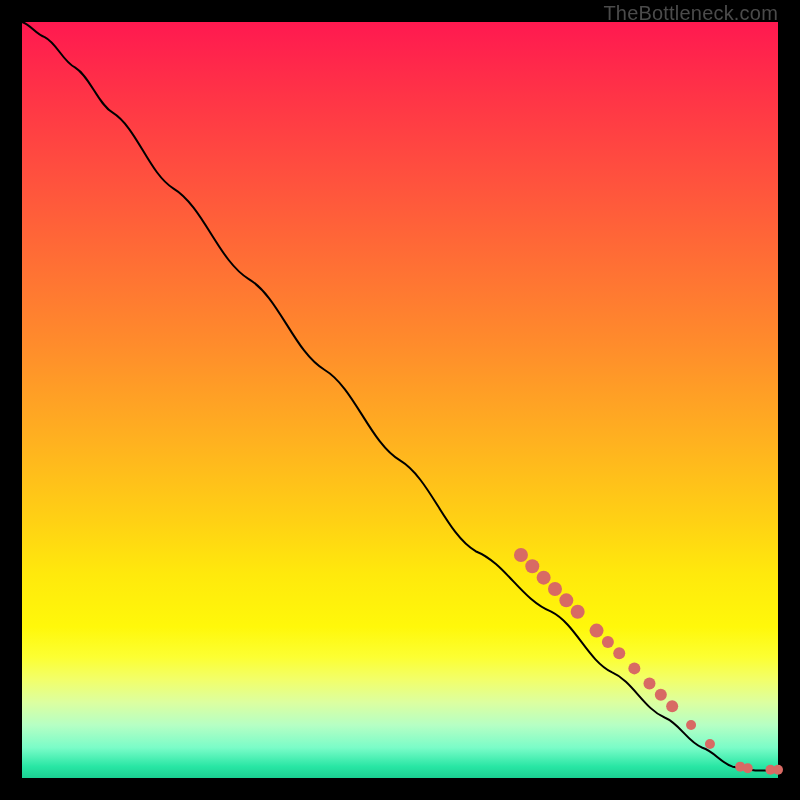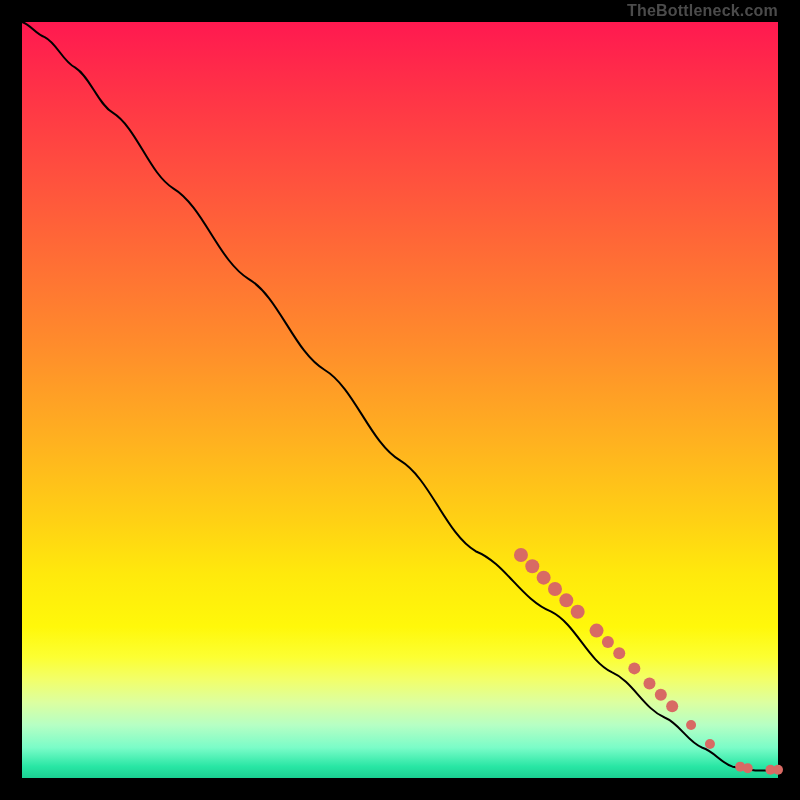--- a/index.html
+++ b/index.html
@@ -1,17 +1,17 @@
 <!DOCTYPE html>
 <html><head>
 <meta charset="utf-8">
 <style>
 body{margin:0;background:#000;width:800px;height:800px;overflow:hidden;font-family:Arial,Helvetica,sans-serif}
 .frame{position:absolute;left:0;top:0;width:800px;height:800px;background:#000}
-.watermark{position:absolute;right:22px;top:2px;color:#4b4b4b;font-size:16px;font-weight:700;letter-spacing:.2px}
+.watermark{position:absolute;right:22px;top:2px;color:#4b4b4b;font-size:20px;font-weight:400;letter-spacing:.2px}
 .plot{position:absolute;left:22px;top:22px;width:756px;height:756px}
 .gradient{width:100%;height:100%;background:linear-gradient(to bottom,
   #ff1950 0%,
   #ff2f48 8%,
   #ff4a40 18%,
   #ff6a36 30%,
   #ff8a2c 42%,
   #ffb020 55%,
   #ffd114 66%,
   #ffe90c 73%,

